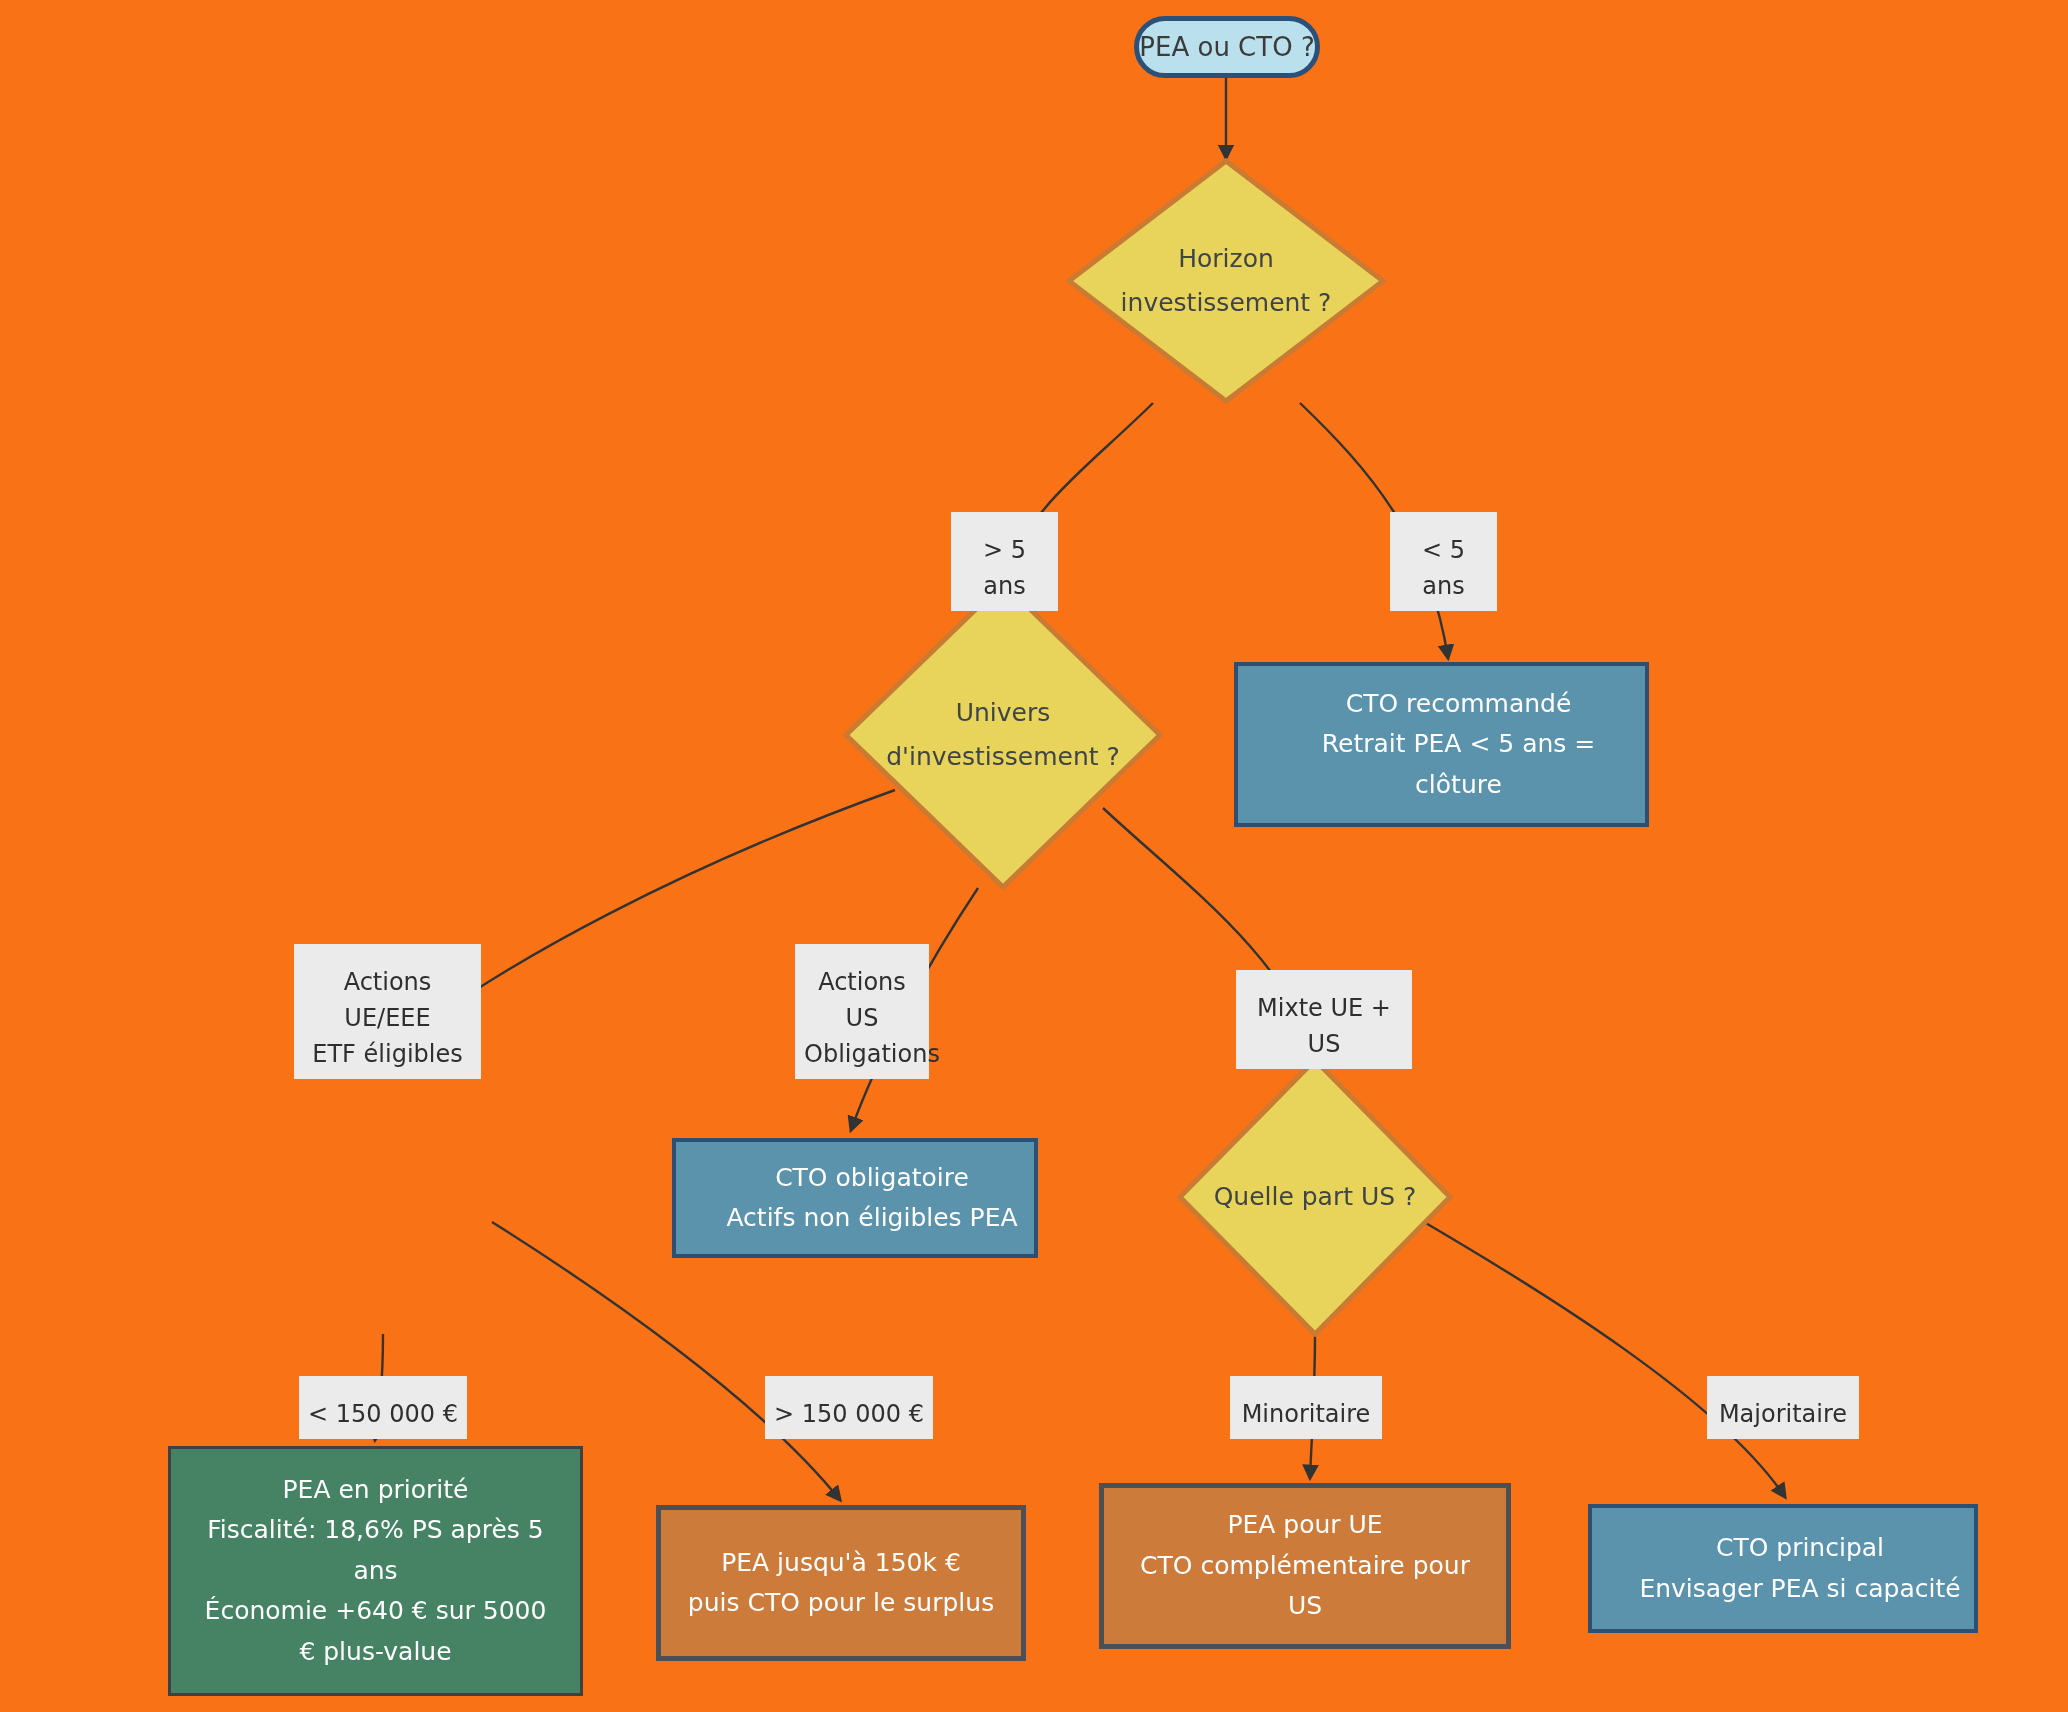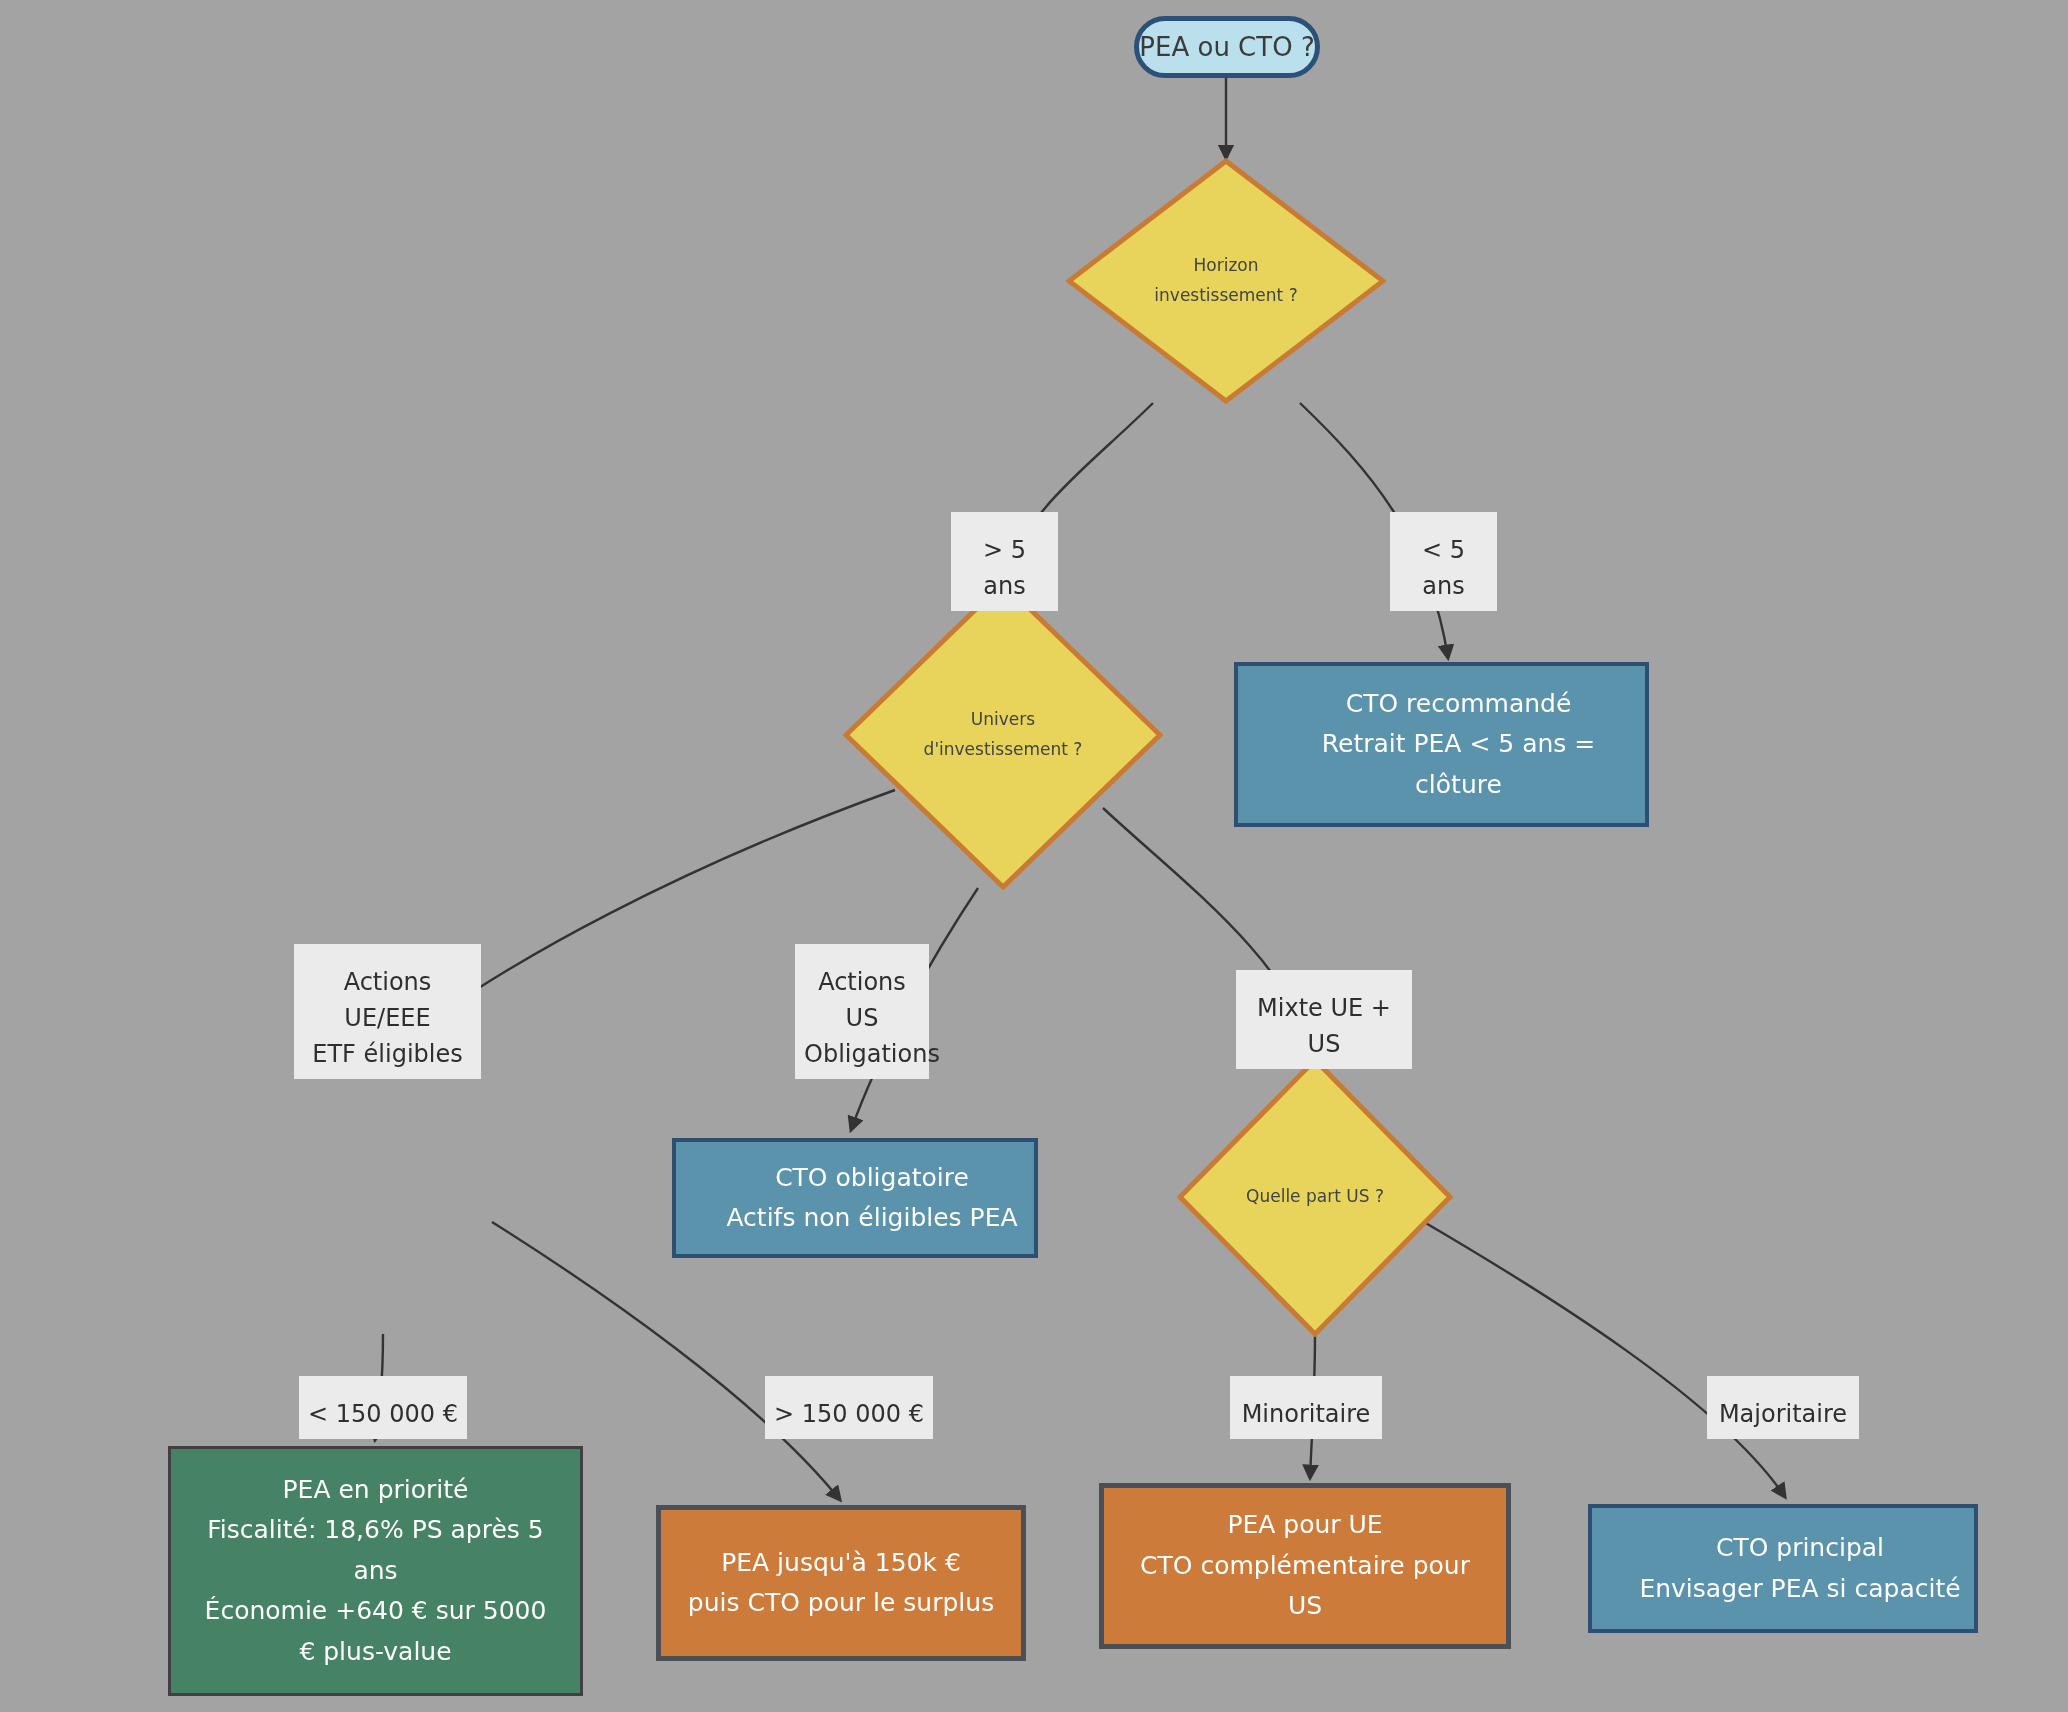--- a/index.html
+++ b/index.html
@@ -7,21 +7,21 @@
     padding: 0;
     background: #ffffff;
   }
   body {
     font-family: "DejaVu Sans", sans-serif;
   }
   #canvas {
     position: relative;
     width: 2068px;
     height: 1712px;
-    background: #a3a3a3;
+    background: #f97316;
     overflow: hidden;
   }
   #edges {
     position: absolute;
     left: 0;
     top: 0;
     width: 2068px;
     height: 1712px;
     pointer-events: none;
   }
@@ -44,21 +44,21 @@
     border: 5px solid #2b5179;
     border-radius: 32px;
     color: #3b3b3b;
     font-size: 26px;
   }
 
   
   .n-decision {
     background: transparent;
     color: #3f4547;
-    font-size: 17px;
+    font-size: 25px;
   }
   .n-decision .dia {
     position: absolute;
     left: 0; top: 0;
     width: 100%;
     height: 100%;
   }
   .n-decision .node-text {
     position: relative;
     z-index: 2;

